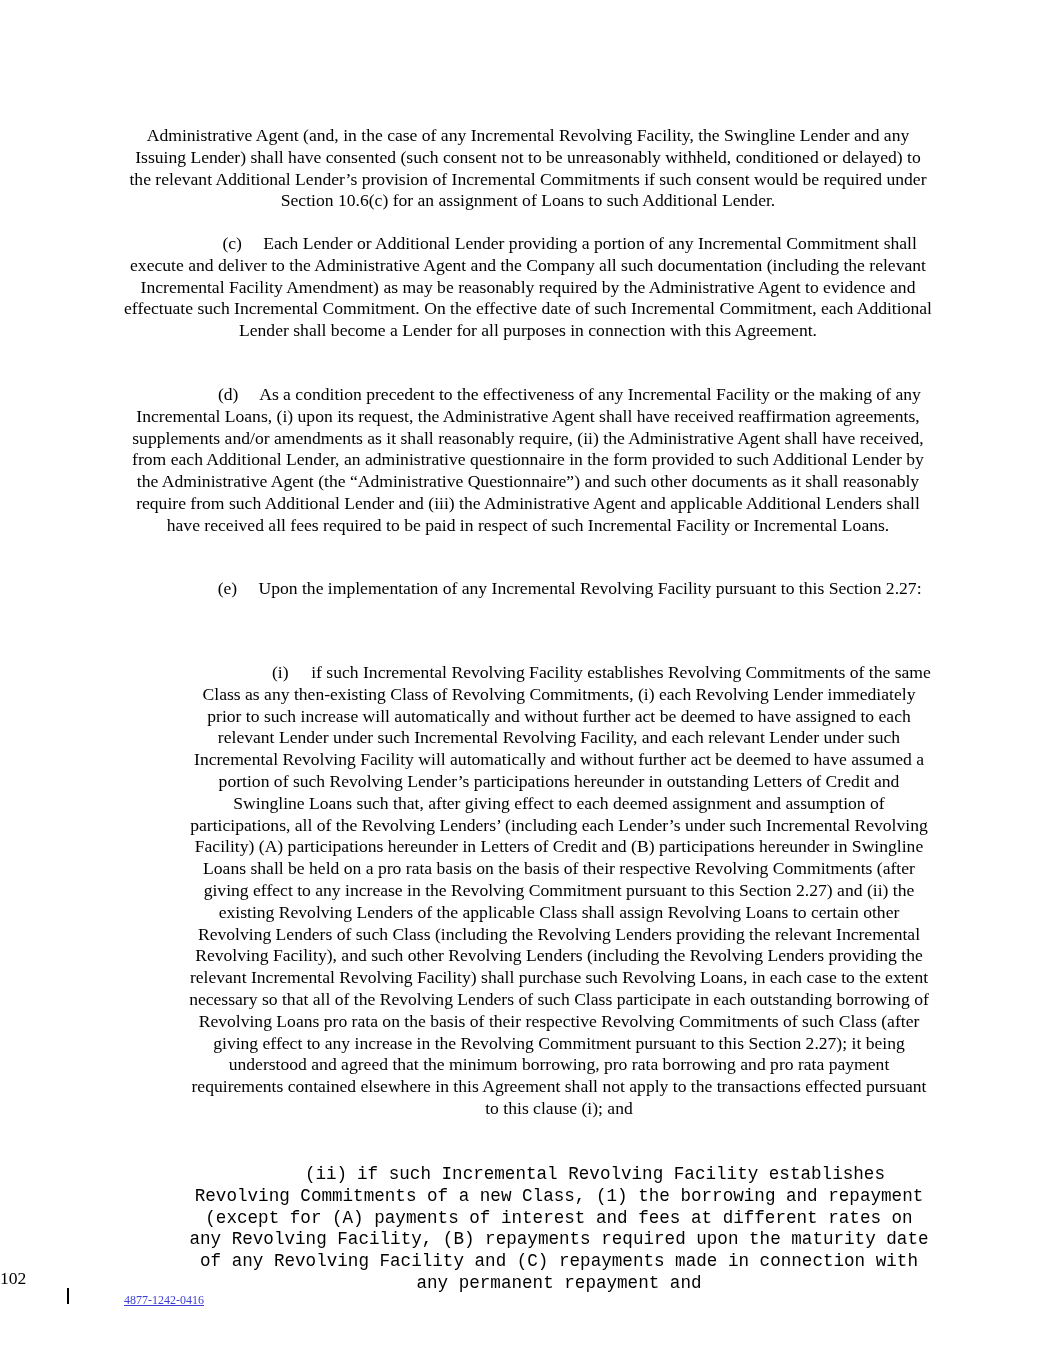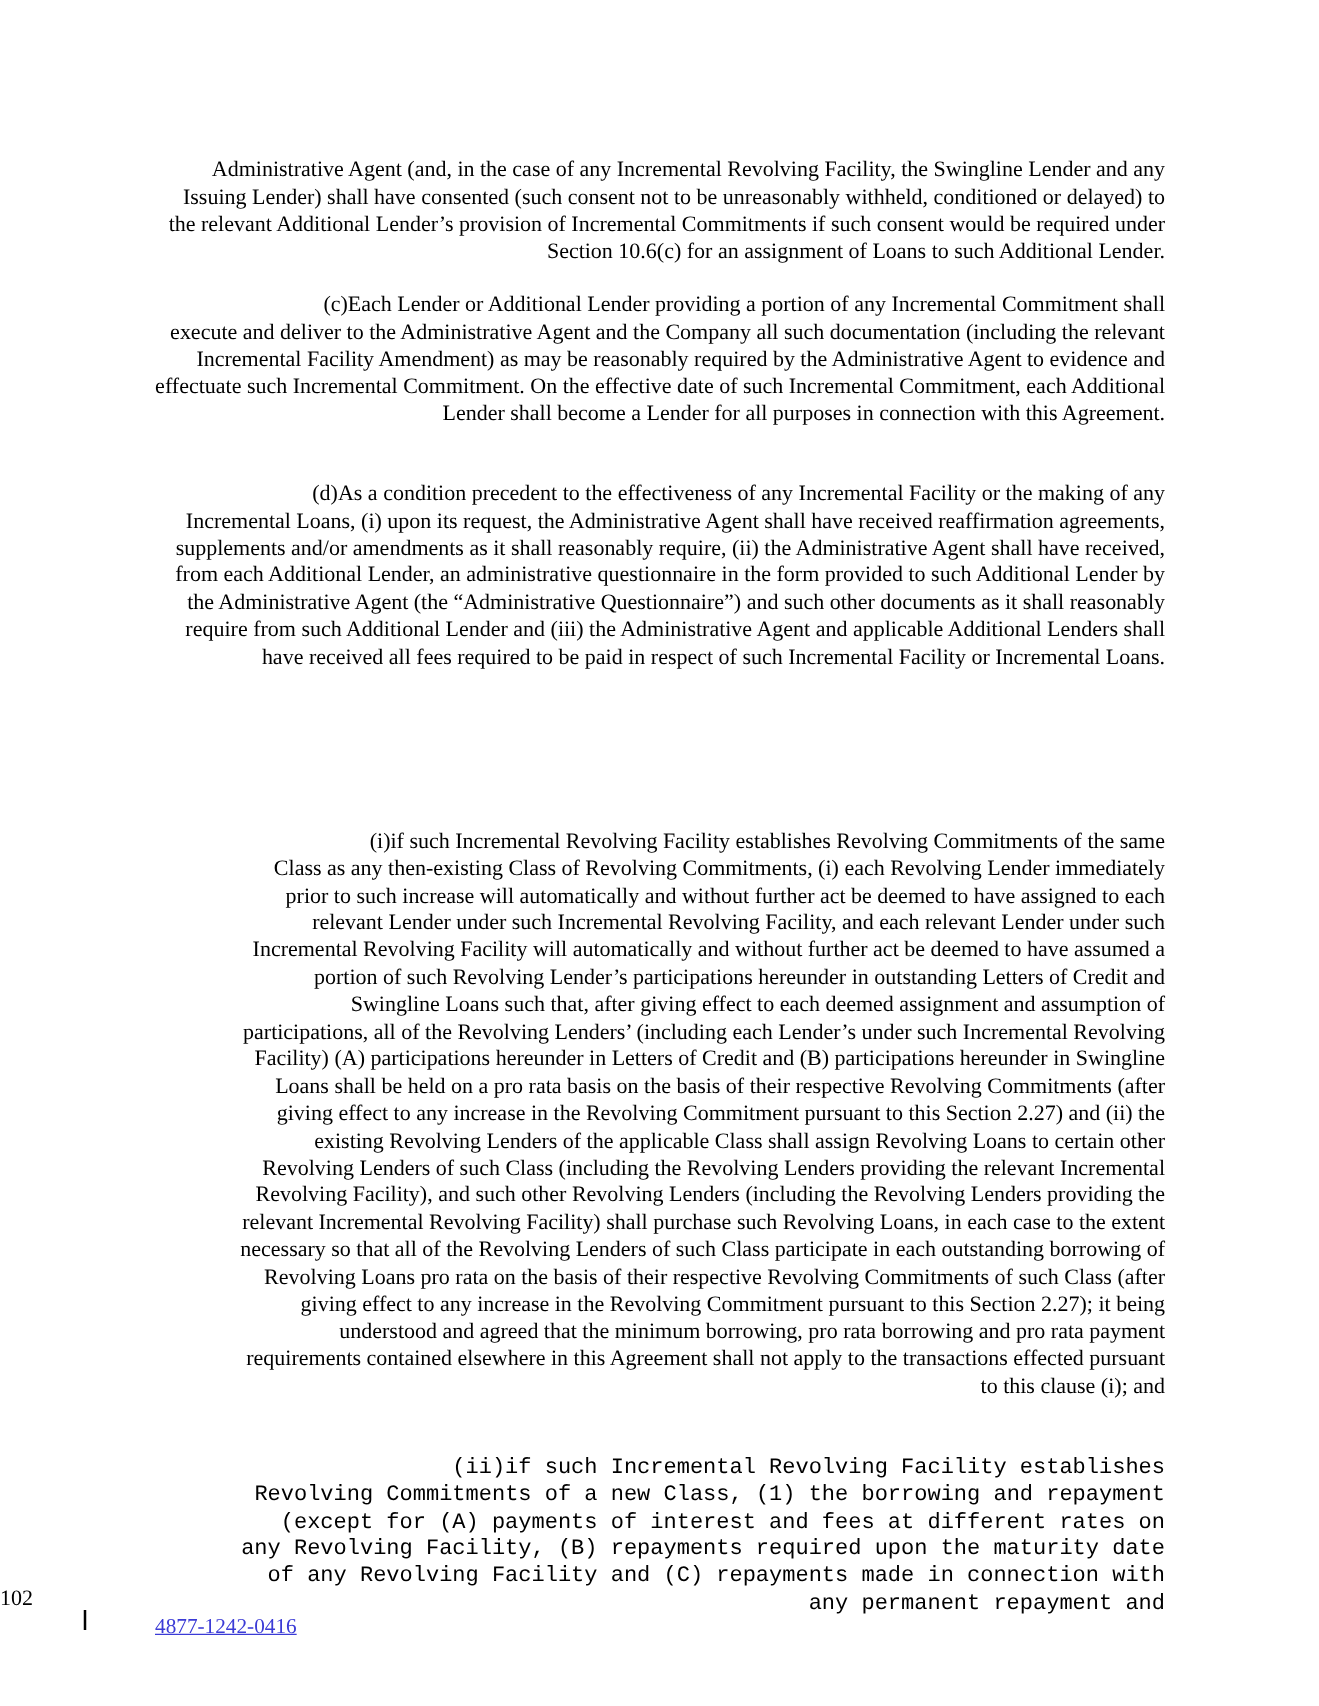--- a/index.html
+++ b/index.html
@@ -2,34 +2,34 @@
 <html><head>
 <meta charset="utf-8">
 <style>
   html, body { margin: 0; padding: 0; background: #ffffff; }
   body { width: 1055px; height: 1365px; position: relative; overflow: hidden; }
   .page {
     position: absolute; left: 0; top: 0; width: 1055px; height: 1365px;
     font-family: "Liberation Serif", serif; color: #000;
     font-size: 17.6px; line-height: 21.8px;
   }
-  .para { position: absolute; left: 124px; width: 808px; margin: 0; text-align: right; }
+  .para { position: absolute; left: 124px; width: 808px; margin: 0; text-align: center; }
   .sub { left: 186px; width: 746px; }
   .label { display: inline-block; }
   .tab1 { display: inline-block; width: 62px; }
   .lbl-c, .lbl-d, .lbl-e { margin-left: 62px; }
   .lbl-i, .lbl-ii { margin-left: 62px; }
   b { font-weight: normal; }
   .page-number {
     position: absolute; left: 0; width: 1055px; top: 1268px;
     font-size: 17.6px;
   }
   .doc-id {
     position: absolute; left: 124px; top: 1290px;
-    font-size: 17px; color: #3b3bd6; text-decoration: underline;
+    font-size: 12px; color: #3b3bd6; text-decoration: underline;
     font-family: "Liberation Serif", serif;
   }
   .change-bar {
     position: absolute; left: 67px; top: 1288px; width: 2px; height: 16px; background: #000;
   }
 </style>
 </head>
 <body>
 
 <div class="page">
@@ -39,20 +39,23 @@
   </p>
 
   <p class="para" style="top:233px;">
     <span class="label tab1 lbl-c">(c)</span><span>Each Lender or Additional Lender providing a portion of any Incremental Commitment shall execute and deliver to the Administrative Agent and the Company all such documentation (including the relevant Incremental Facility Amendment) as may be reasonably required by the Administrative Agent to evidence and effectuate such Incremental Commitment. On the effective date of such Incremental Commitment, each Additional Lender shall become a Lender for all purposes in connection with this Agreement.</span>
   </p>
 
   <p class="para" style="top:384px;">
     <span class="label tab1 lbl-d">(d)</span><span>As a condition precedent to the effectiveness of any Incremental Facility or the making of any Incremental Loans, (i) upon its request, the Administrative Agent shall have received reaffirmation agreements, supplements and/or amendments as it shall reasonably require, (ii) the Administrative Agent shall have received, from each Additional Lender, an administrative questionnaire in the form provided to such Additional Lender by the Administrative Agent (the “</span><b>Administrative Questionnaire</b><span>”) and such other documents as it shall reasonably require from such Additional Lender and (iii) the Administrative Agent and applicable Additional Lenders shall have received all fees required to be paid in respect of such Incremental Facility or Incremental Loans.</span>
   </p>
 
+  <p class="para" style="top:578px;">
+    <span class="label tab1 lbl-e">(e)</span><span>Upon the implementation of any Incremental Revolving Facility pursuant to this Section 2.27:</span>
+  </p>
 
   <p class="para sub" style="top:642px;margin-top:20px;">
     <span class="label tab1 lbl-i">(i)</span><span>if such Incremental Revolving Facility establishes Revolving Commitments of the same Class as any then-existing Class of Revolving Commitments, (i) each Revolving Lender immediately prior to such increase will automatically and without further act be deemed to have assigned to each relevant Lender under such Incremental Revolving Facility, and each relevant Lender under such Incremental Revolving Facility will automatically and without further act be deemed to have assumed a portion of such Revolving Lender’s participations hereunder in outstanding Letters of Credit and Swingline Loans such that, after giving effect to each deemed assignment and assumption of participations, all of the Revolving Lenders’ (including each Lender’s under such Incremental Revolving Facility) (A) participations hereunder in Letters of Credit and (B) participations hereunder in Swingline Loans shall be held on a pro rata basis on the basis of their respective Revolving Commitments (after giving effect to any increase in the Revolving Commitment pursuant to this Section 2.27) and (ii) the existing Revolving Lenders of the applicable Class shall assign Revolving Loans to certain other Revolving Lenders of such Class (including the Revolving Lenders providing the relevant Incremental Revolving Facility), and such other Revolving Lenders (including the Revolving Lenders providing the relevant Incremental Revolving Facility) shall purchase such Revolving Loans, in each case to the extent necessary so that all of the Revolving Lenders of such Class participate in each outstanding borrowing of Revolving Loans pro rata on the basis of their respective Revolving Commitments of such Class (after giving effect to any increase in the Revolving Commitment pursuant to this Section 2.27); it being understood and agreed that the minimum borrowing, pro rata borrowing and pro rata payment requirements contained elsewhere in this Agreement shall not apply to the transactions effected pursuant to this clause (i); and</span>
   </p>
 
   <p class="para sub" style="top:1164px;font-family:Liberation Mono, monospace;">
     <span class="label tab1 lbl-ii">(ii)</span><span>if such Incremental Revolving Facility establishes Revolving Commitments of a new Class, (1) the borrowing and repayment (except for (A) payments of interest and fees at different rates on any Revolving Facility, (B) repayments required upon the maturity date of any Revolving Facility and (C) repayments made in connection with any permanent repayment and</span>
   </p>
 
   <div class="page-number">102</div>

